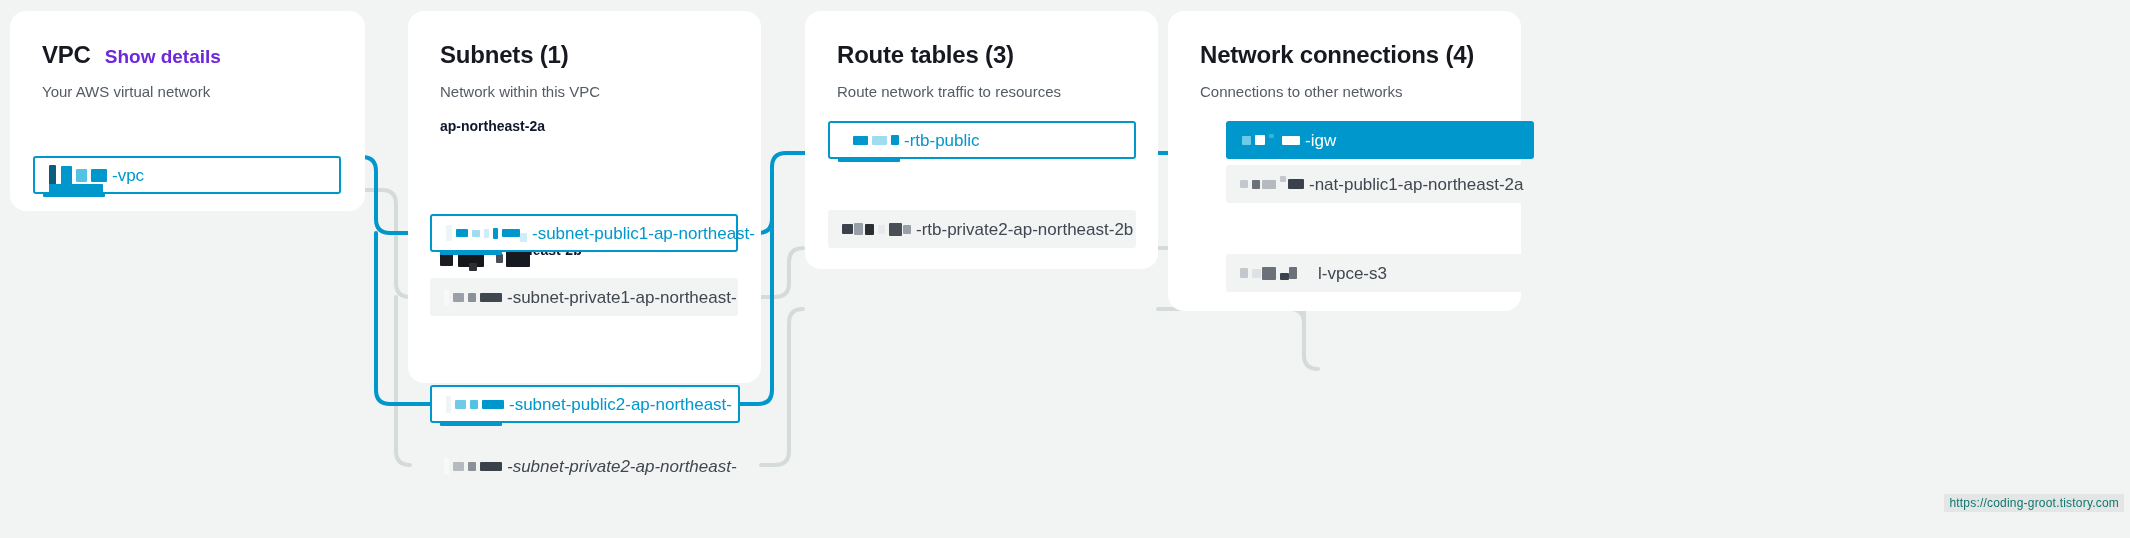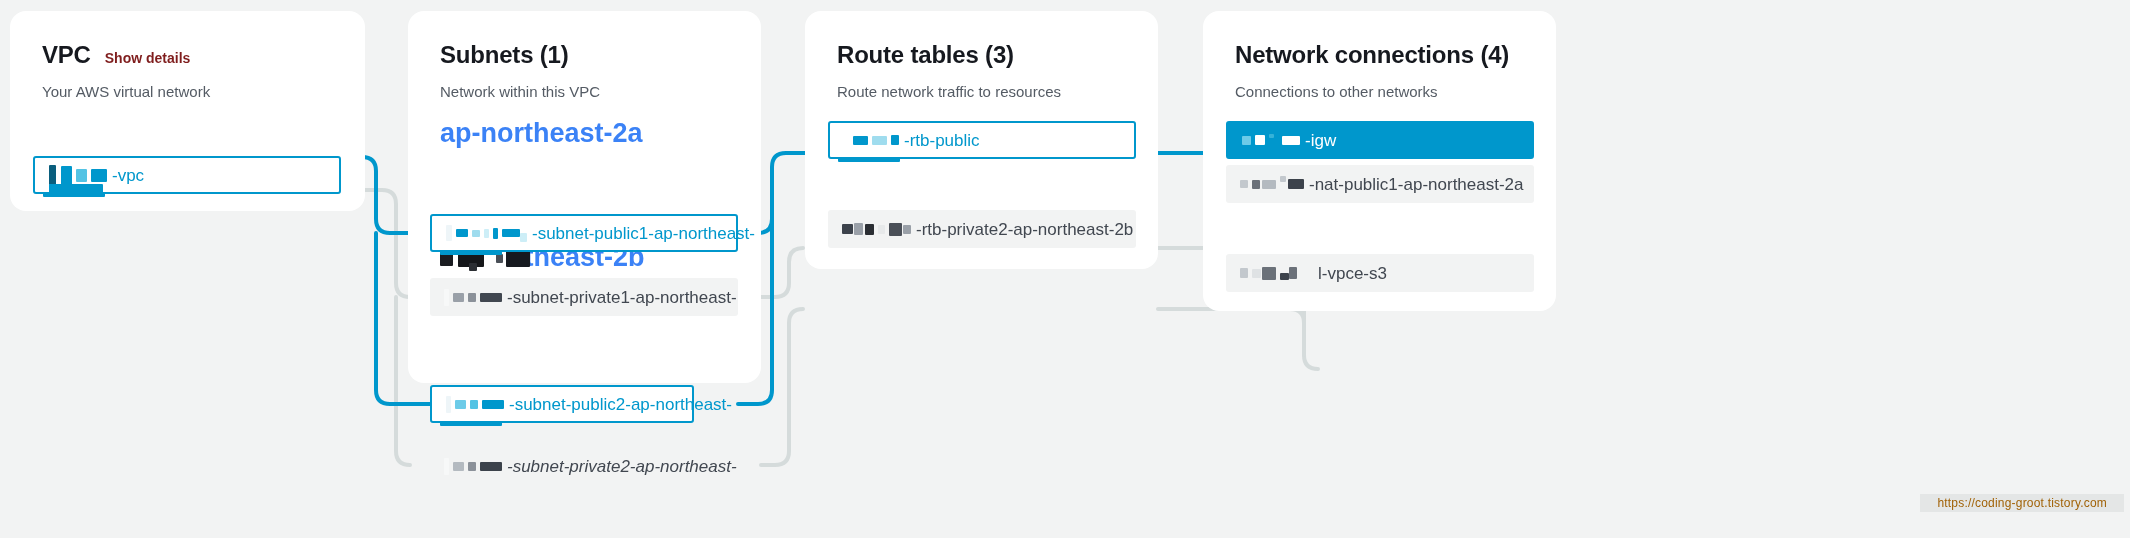--- a/index.html
+++ b/index.html
@@ -16,28 +16,28 @@
 
   
   .card{
     position:absolute;background:#ffffff;border-radius:16px;
     z-index:2;
     text-align:center;
   }
   #card-vpc{left:10px;top:11px;width:355px;height:200px;}
   #card-subnets{left:408px;top:11px;width:353px;height:372px;}
   #card-routes{left:805px;top:11px;width:353px;height:258px;}
-  #card-netcon{left:1203px;top:11px;width:353px;height:300px;}
+  #card-netcon{left:1168px;top:11px;width:353px;height:300px;}
 
   .card-head{position:absolute;left:32px;top:30px;display:flex;align-items:baseline;gap:14px;}
   .card-title{font-size:24px;font-weight:bold;color:#16191f;letter-spacing:-0.2px;white-space:nowrap;}
-  .show-details{font-size:14px;font-weight:bold;color:#7f1d1d;white-space:nowrap;cursor:pointer;}
+  .show-details{font-size:19px;font-weight:bold;color:#6d28d9;white-space:nowrap;cursor:pointer;}
   .card-sub{position:absolute;left:32px;top:72px;font-size:15px;color:#545b64;white-space:nowrap;}
 
-  .az-label{position:absolute;left:32px;font-size:27px;font-weight:bold;color:#3b82f6;white-space:nowrap;}
+  .az-label{position:absolute;left:32px;font-size:14px;font-weight:bold;color:#0f172a;white-space:nowrap;}
 
   
   .row{
     position:absolute;height:38px;border-radius:3px;display:flex;align-items:center;
     box-sizing:border-box;padding-left:14px;font-size:17px;white-space:nowrap;cursor:pointer;
   }
   .row .lbl{line-height:1;}
 
   
   .row.plain{background:#f2f3f3;color:#414750;}
@@ -51,22 +51,22 @@
   }
   
   .row.fill{background:#0097cc;color:#ffffff;border:2px solid #0097cc;}
 
   
   .redact{display:inline-flex;align-items:center;gap:4px;margin-right:5px;height:16px;}
   .redact i{display:block;border-radius:1px;}
 
   
   .watermark{
-    position:absolute;right:6px;bottom:26px;background:#e4e6e6;color:#a16207;
-    font-size:12px;padding:2px 17px;letter-spacing:.2px;z-index:4;white-space:nowrap;
+    position:absolute;right:6px;bottom:26px;background:#e4e6e6;color:#0f766e;
+    font-size:12px;padding:2px 5px;letter-spacing:.2px;z-index:4;white-space:nowrap;
   }
 </style>
 </head>
 <body>
 
 <div class="canvas">
 
   <svg class="wires" viewBox="0 0 2130 538">
     <g fill="none" stroke-width="4" stroke-linecap="round">
 
@@ -157,21 +157,21 @@
   <div class="row plain" style="left:430px;top:278px;width:308px;z-index:3;">
     <span class="redact">
       <i style="width:5px;height:17px;background:#f7f8f8;"></i>
       <i style="width:11px;height:9px;background:#9aa0a8;"></i>
       <i style="width:8px;height:9px;background:#8b9199;"></i>
       <i style="width:22px;height:9px;background:#414750;"></i>
     </span>
     <span class="lbl">-subnet-private1-ap-northeast-</span>
   </div>
 
-  <div class="row sel" style="left:430px;top:385px;width:264px;z-index:3;text-align:center;">
+  <div class="row sel" style="left:430px;top:385px;width:310px;z-index:3;text-align:center;">
     <span class="redact">
       <i style="width:5px;height:17px;background:#eef5f8;"></i>
       <i style="width:11px;height:9px;background:#6dcbe8;"></i>
       <i style="width:8px;height:9px;background:#53c3e4;"></i>
       <i style="width:22px;height:9px;background:#0097cc;"></i>
     </span>
     <span class="lbl">-subnet-public2-ap-northeast-</span>
   </div>
 
   <div class="row plain" style="left:430px;top:447px;width:308px;z-index:3;font-style:italic;">

